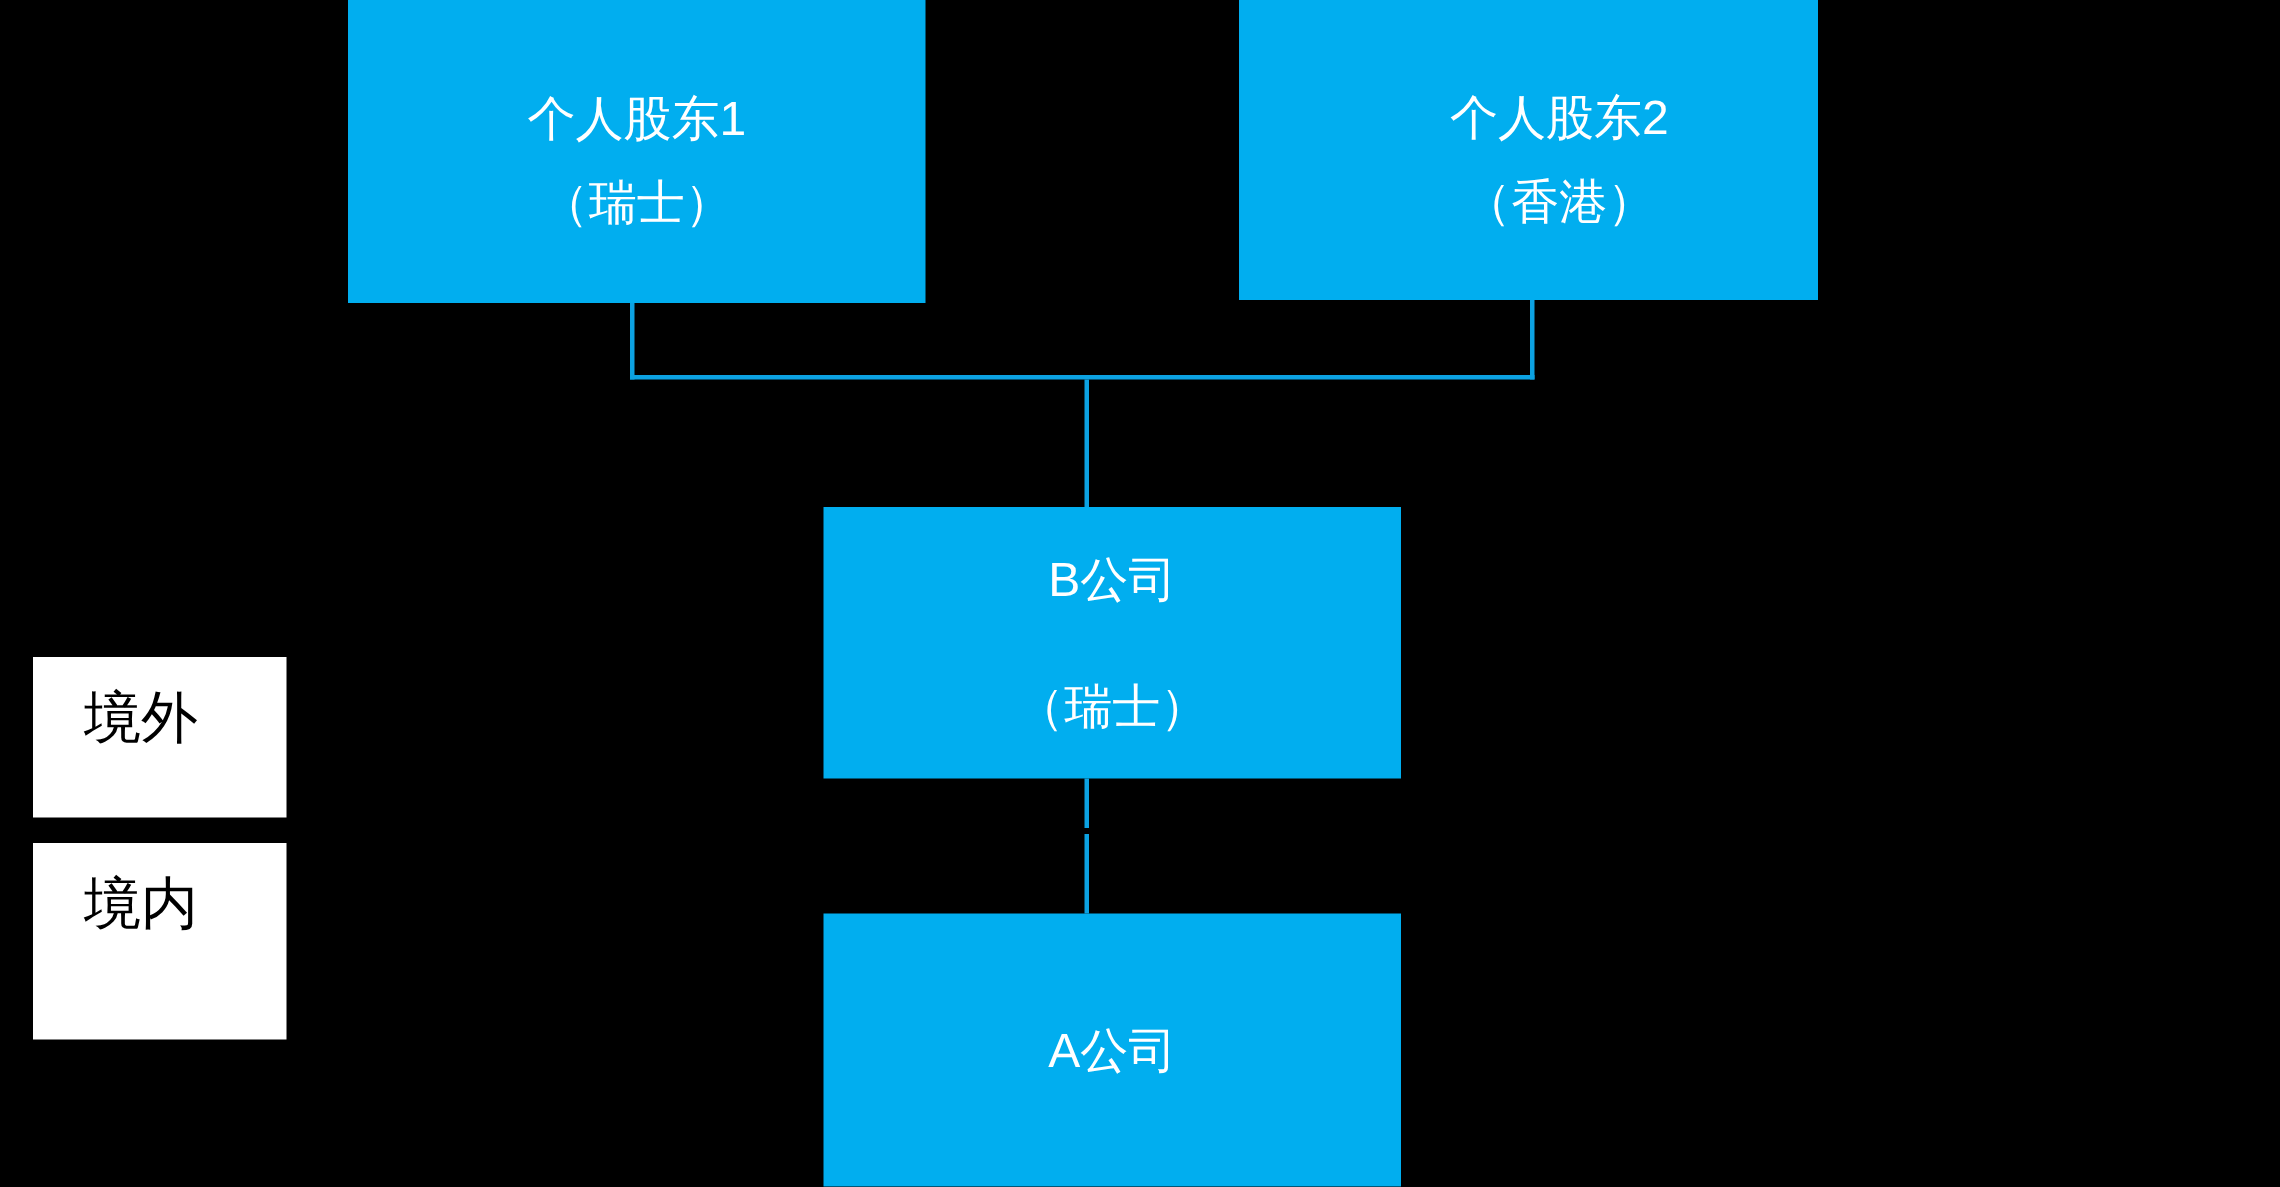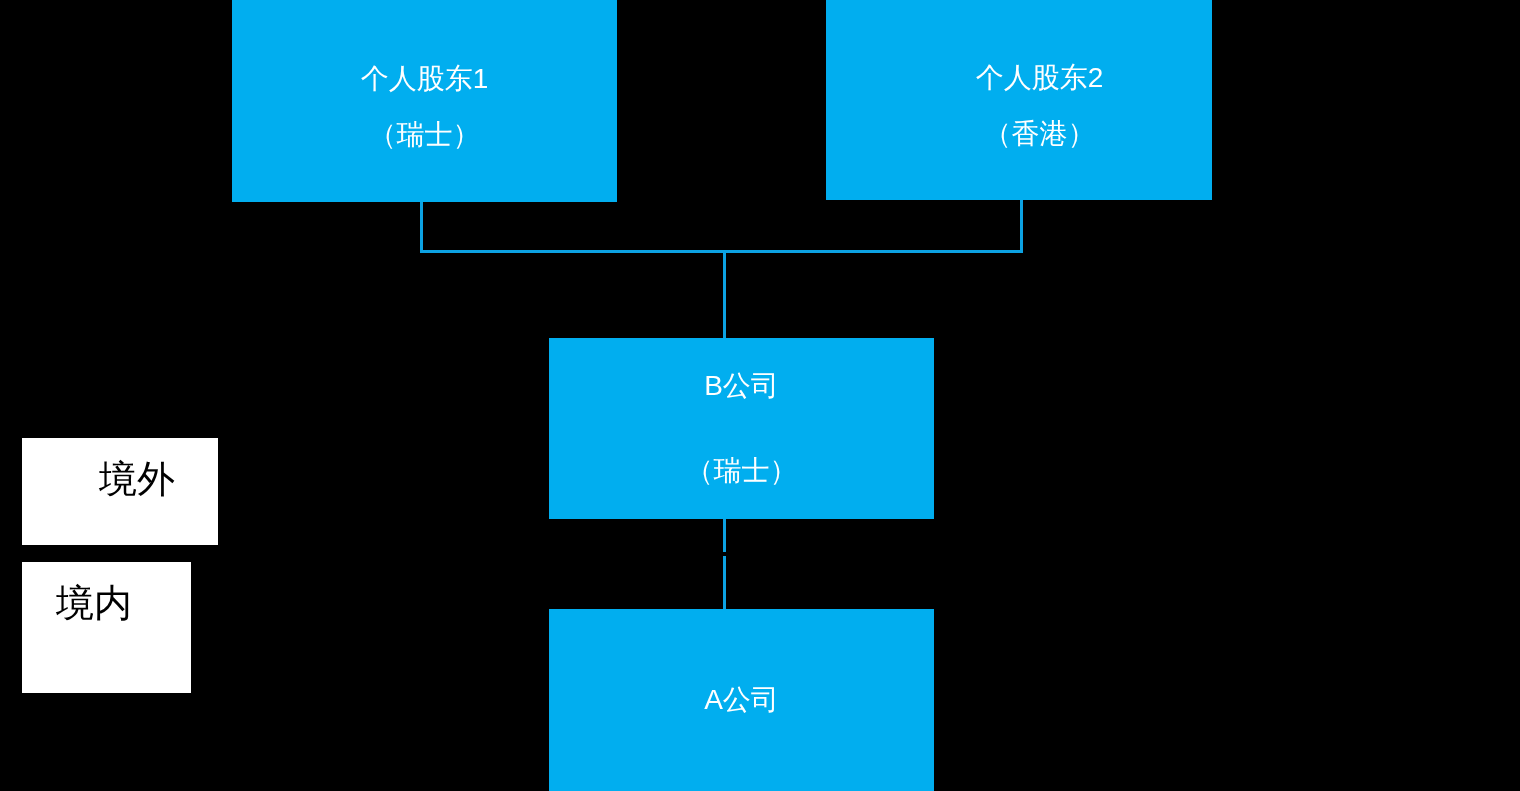--- a/index.html
+++ b/index.html
@@ -21,39 +21,39 @@
   }
   .node {
     position: absolute;
     background: #01AEEF;
     color: #FFFFFF;
     display: flex;
     flex-direction: column;
     align-items: center;
     justify-content: center;
     text-align: center;
-    font-size: 28px;
+    font-size: 32px;
     line-height: 56px;
   }
   .node-sh1 { left: 232px; top: 0;     width: 385px; height: 202px; }
   .node-sh2 { left: 826px; top: 0;     width: 386px; height: 200px; padding-left: 41px; }
   .node-b   { left: 549px; top: 338px; width: 385px; height: 181px; gap: 29px; }
   .node-a   { left: 549px; top: 609px; width: 385px; height: 182px; }
   .node-sh1, .node-sh2 { padding-top: 12px; box-sizing: border-box; }
 
   .region {
     position: absolute;
     background: #FFFFFF;
     color: #000000;
     font-size: 38px;
     line-height: 42px;
     box-sizing: border-box;
     padding: 20px 0 0 34px;
   }
-  .region-offshore { left: 22px; top: 438px; width: 196px; height: 107px; text-align: center; }
+  .region-offshore { left: 22px; top: 438px; width: 169px; height: 107px; }
   .region-onshore  { left: 22px; top: 562px; width: 169px; height: 131px; }
 
   .connector {
     position: absolute;
     background: #0CA2E2;
   }
   .c-v-sh1   { left: 420px;  top: 202px; width: 3px;   height: 51px; }
   .c-v-sh2   { left: 1020px; top: 200px; width: 3px;   height: 53px; }
   .c-h-top   { left: 420px;  top: 250px; width: 603px; height: 3px;  }
   .c-v-mid   { left: 723px;  top: 253px; width: 3px;   height: 85px; }

